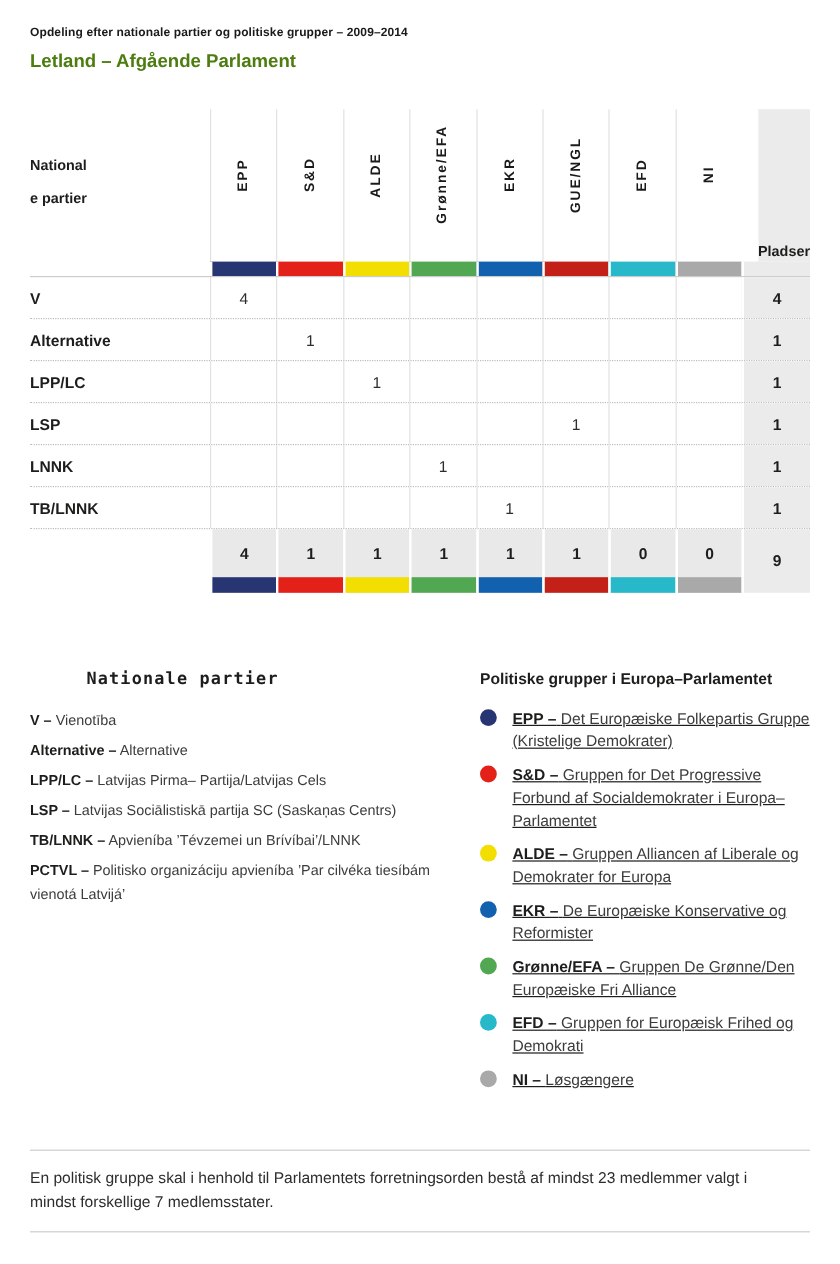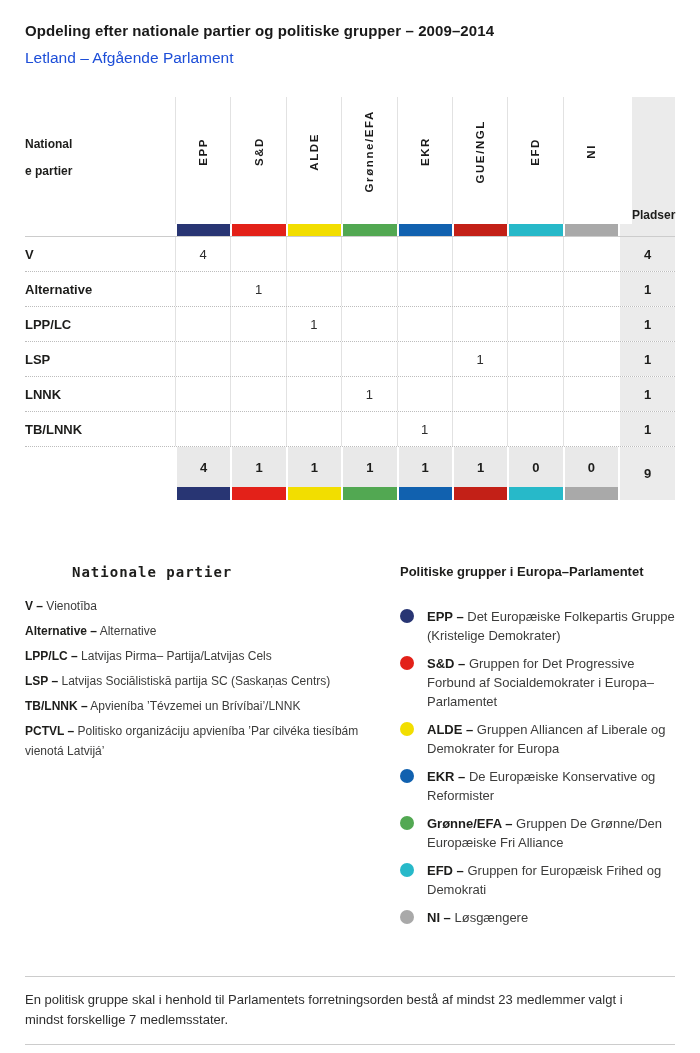--- a/index.html
+++ b/index.html
@@ -5,22 +5,22 @@
   * { margin:0; padding:0; box-sizing:border-box; }
   html,body { background:#fff; }
   body {
     width:700px; height:1053px;
     font-family:"Liberation Sans", sans-serif;
     color:#1d1d1b; overflow:hidden;
   }
   .page { padding:22px 25px 0 25px; width:700px; }
 
   
-  .title { font-size:15px; font-weight:bold; color:#1a1a1a; letter-spacing:.1px; }
-  .subtitle { font-size:15.5px; font-weight:400; color:#1d4ed8; margin-top:10px; }
+  .title { font-size:10px; font-weight:bold; color:#1a1a1a; letter-spacing:.1px; }
+  .subtitle { font-size:15.5px; font-weight:700; color:#4d7c0f; margin-top:10px; }
 
   
   .table { width:650px; margin-top:30px; }
   .t-row { display:grid; grid-template-columns:150px repeat(8,1fr) 57px; width:650px; }
   .hdr-row { height:127px; }
   .bar-row { height:13px; border-bottom:1px solid #cccccc; }
   .data-row { height:35px; border-bottom:1px dotted #bdbdbd; }
   .total-row { height:53px; }
 
   .cell { position:relative; }
@@ -28,21 +28,21 @@
   .pcol { border-left:2px solid #ffffff; background:#ebebeb; }
 
   .hdr-label-cell { display:flex; align-items:center; }
   .hdr-label { font-size:12px; font-weight:bold; line-height:27px; padding-bottom:6px; }
   .hdr-group { display:flex; align-items:center; justify-content:center; }
   .hdr-group span {
     writing-mode:vertical-rl; transform:rotate(180deg);
     font-size:11.5px; font-weight:bold; letter-spacing:1.6px; color:#1a1a1a;
     margin-bottom:18px;
   }
-  .hdr-pladser { display:flex; align-items:flex-end; justify-content:flex-start;margin-left:12px; }
+  .hdr-pladser { display:flex; align-items:flex-end; justify-content:flex-end;margin-left:12px; }
   .hdr-pladser span { font-size:12px; font-weight:bold; padding-bottom:2px; }
 
   .bar { border-left:2px solid #fff; }
 
   .row-label { display:flex; align-items:center; font-size:13px; font-weight:bold; }
   .val { display:flex; align-items:center; justify-content:center; font-size:13px; color:#2d2d2d; }
   .seats { display:flex; align-items:center; justify-content:center; font-size:13px; font-weight:bold; }
 
   .total-cell { background:#e9e9e9; border-left:2px solid #fff; display:flex; flex-direction:column; }
   .total-num { flex:1; display:flex; align-items:center; justify-content:center; font-size:13px; font-weight:bold; }
@@ -54,22 +54,22 @@
   .legend-left { width:360px; flex:0 0 360px; }
   .legend-right { width:280px; margin-left:15px; }
   .legend-left h3 {
     font-family:"DejaVu Sans Mono", monospace;
     font-size:14px; font-weight:bold; letter-spacing:1px; color:#1d1d1b;
     margin-bottom:16px;
     padding-left:47px;
   }
   .nat-item { font-size:12px; line-height:20px; margin-bottom:5px; color:#3c3c3b; }
   .nat-item b { color:#1d1d1b; }
-  .legend-right h3 { font-size:13px; font-weight:bold; margin-bottom:28px; }
-  .grp-item { display:flex; margin-bottom:9px; }
+  .legend-right h3 { font-size:13px; font-weight:bold; margin-bottom:16px; }
+  .grp-item { display:flex; margin-bottom:9px;text-decoration:underline; }
   .dot { width:14px; height:14px; border-radius:50%; flex:0 0 14px; margin-top:2px; }
   .grp-text { margin-left:13px; font-size:13px; line-height:19px; color:#3c3c3b; width:248px; }
   .grp-text b { color:#1d1d1b; }
 
   
   .footnote-block { margin-top:40px; width:650px; border-top:1px solid #cccccc; border-bottom:1px solid #cccccc; padding:13px 0 14px 0; }
   .footnote { font-size:13px; line-height:20px; color:#2d2d2d; width:620px; }
 </style>
 </head>
 <body>

